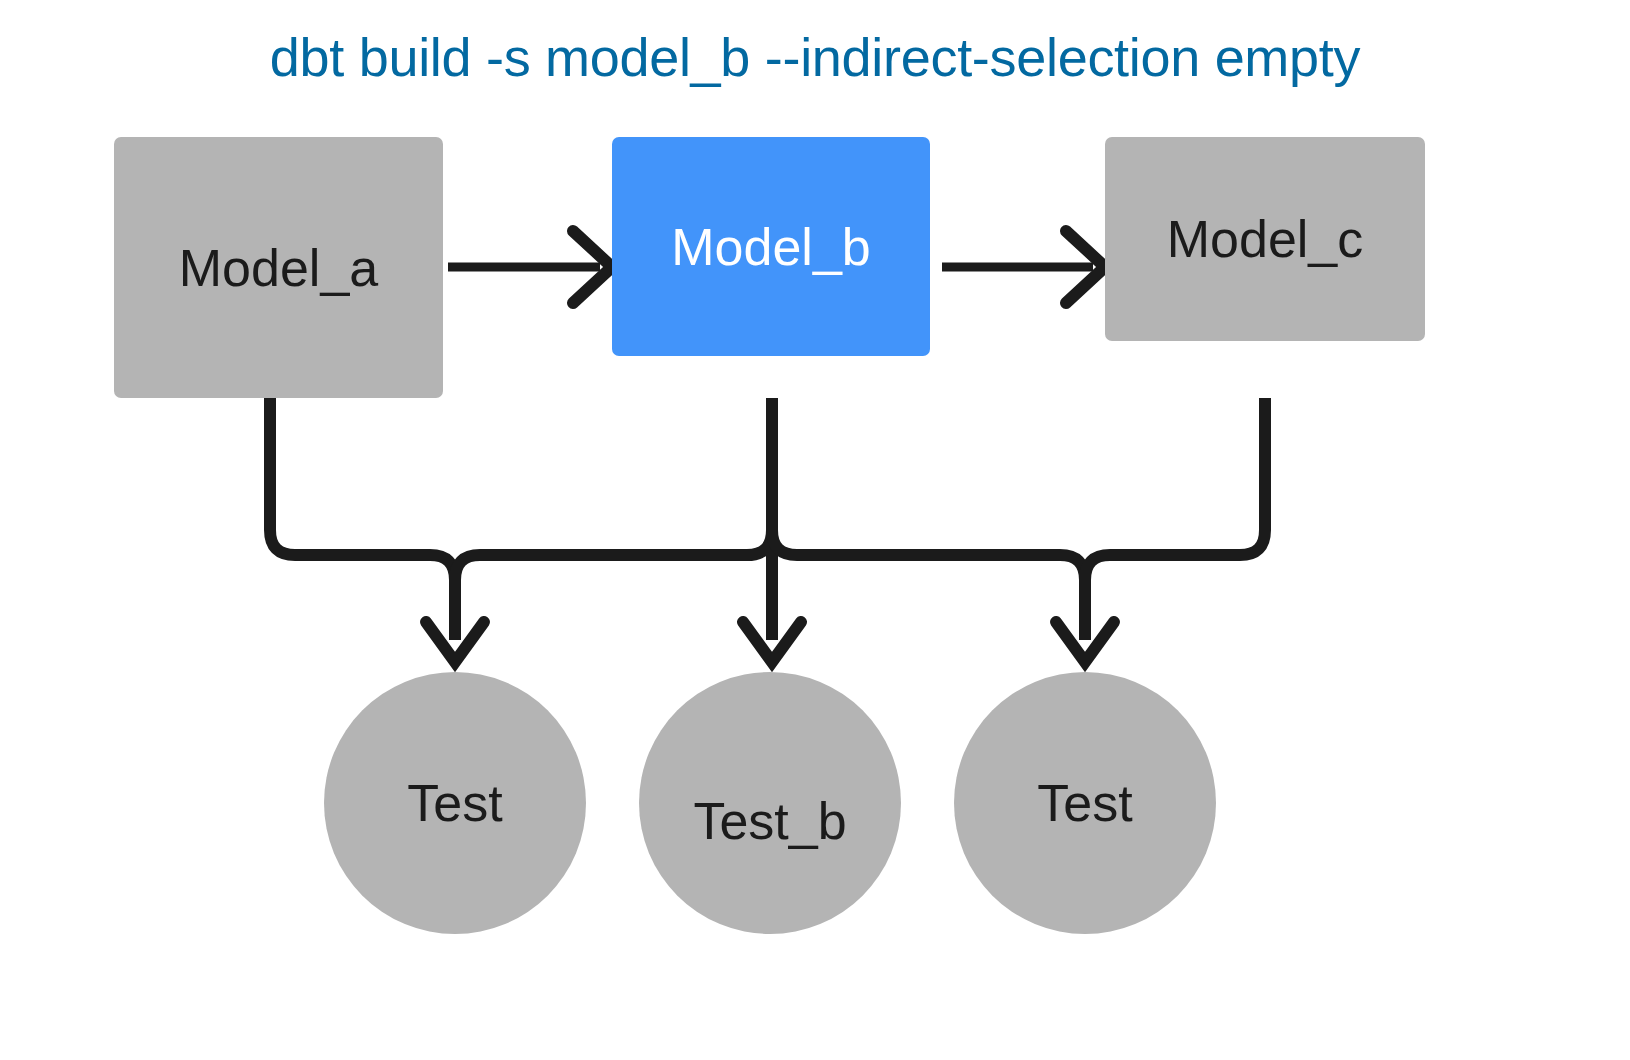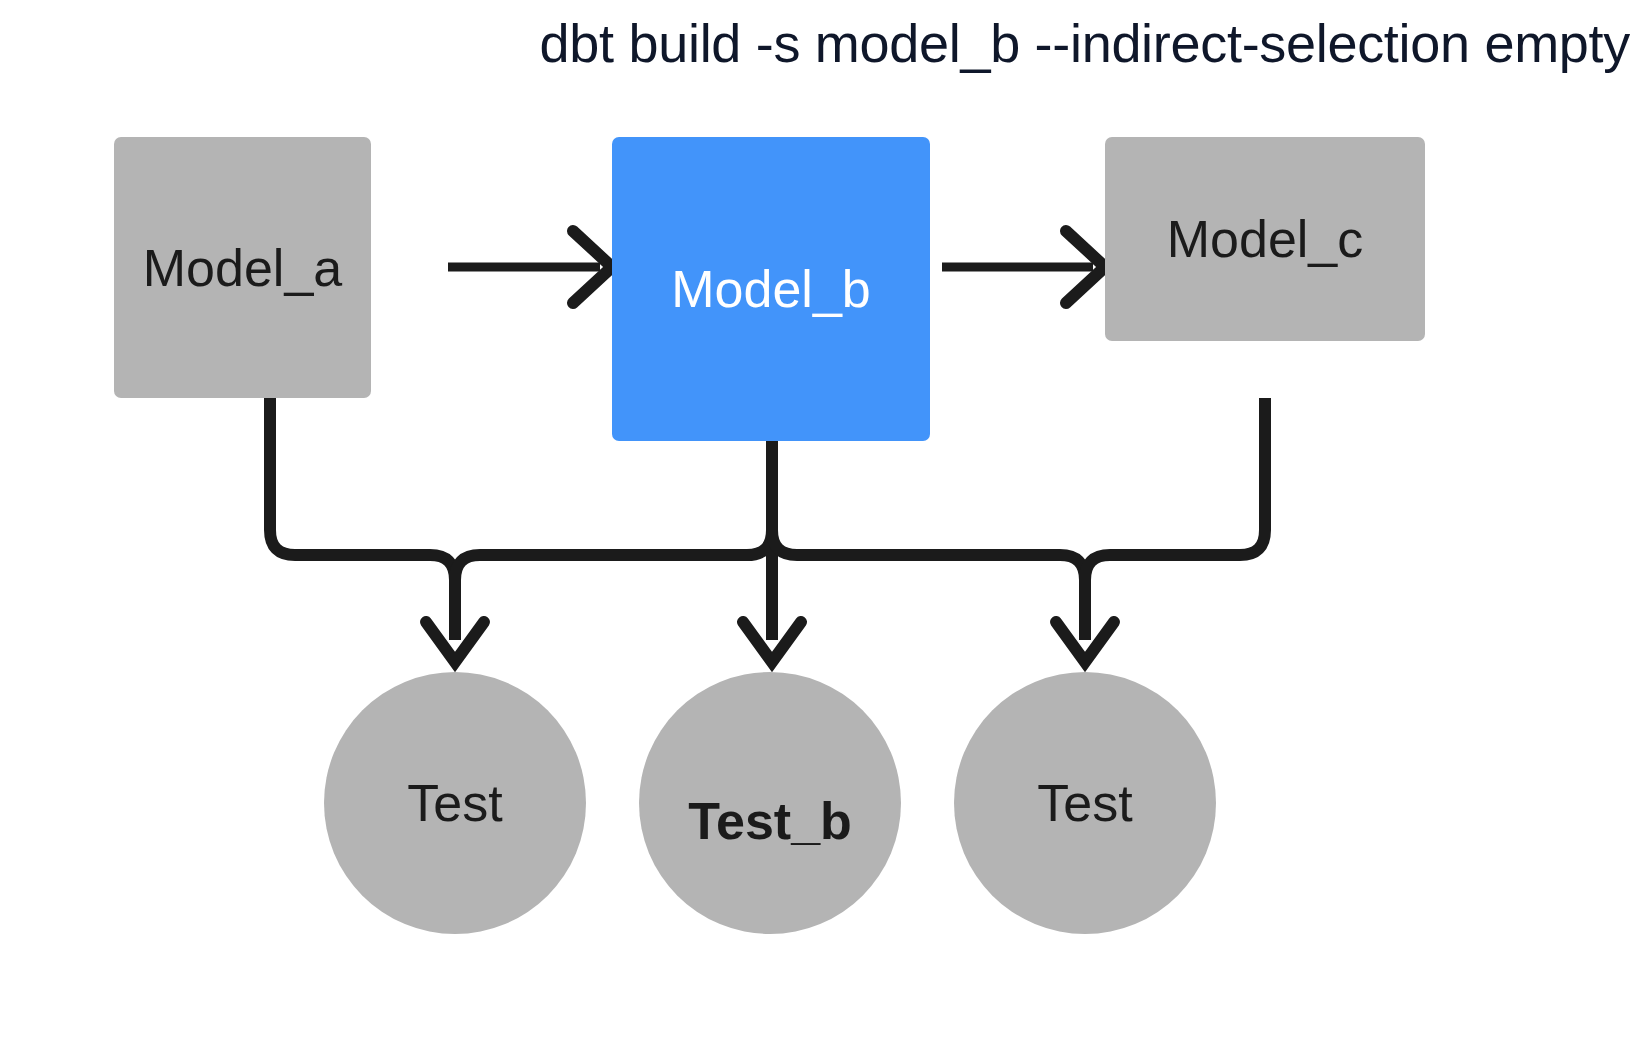--- a/index.html
+++ b/index.html
@@ -20,25 +20,25 @@
   #diagram-svg {
     position: absolute;
     left: 0;
     top: 0;
     width: 1630px;
     height: 1060px;
   }
   .title {
     position: absolute;
     left: 0;
-    top: 12px;
+    top: 26px;
     width: 1630px;
-    text-align: right;
+    text-align: center;
     font-size: 54px;
-    color: #0f172a;
+    color: #0369a1;
     letter-spacing: -0.3px;
     white-space: pre;
     font-family: "Liberation Sans", sans-serif;
   }
   .node-box {
     position: absolute;
     display: flex;
     align-items: center;
     justify-content: center;
     border-radius: 7px;
@@ -59,21 +59,20 @@
   .circle-line {
     line-height: 1.62;
     display: block;
     text-align: center;
   }
   .circle-label-single {
     line-height: 1;
     display: block;
     text-align: center;
     transform: translateY(18px);
-    font-weight: bold;
   }
 </style>
 </head>
 <body>
 
 <div id="canvas">
 
   <div class="title">dbt build -s model_b --indirect-selection empty</div>
 
   <svg id="diagram-svg" viewBox="0 0 1630 1060" xmlns="http://www.w3.org/2000/svg">
@@ -106,25 +105,25 @@
       <path d="M 772,398 L 772,530 Q 772,555 797,555 L 1060,555 Q 1085,555 1085,580 L 1085,640" fill="none" stroke="#1b1b1b" stroke-width="12" stroke-linecap="butt" stroke-linejoin="round"></path>
       <polyline points="1056,622 1085,662 1114,622" fill="none" stroke="#1b1b1b" stroke-width="12" stroke-linecap="round" stroke-linejoin="miter"></polyline>
     </g>
 
     <g>
       <path d="M 1265,398 L 1265,530 Q 1265,555 1240,555 L 1110,555 Q 1085,555 1085,580 L 1085,640" fill="none" stroke="#1b1b1b" stroke-width="12" stroke-linecap="butt" stroke-linejoin="round"></path>
     </g>
 
   </svg>
 
-  <div class="node-box" style="left:114px; top:137px; width:257px; height:261px; background:#b4b4b4; color:#1b1b1b;">
+  <div class="node-box" style="left:114px; top:137px; width:329px; height:261px; background:#b4b4b4; color:#1b1b1b;">
     <span>Model_a</span>
   </div>
 
-  <div class="node-box" style="left:612px; top:137px; width:318px; height:304px; background:#4294fa; color:#ffffff;">
+  <div class="node-box" style="left:612px; top:137px; width:318px; height:219px; background:#4294fa; color:#ffffff;">
     <span>Model_b</span>
   </div>
 
   <div class="node-box" style="left:1105px; top:137px; width:320px; height:204px; background:#b4b4b4; color:#1b1b1b;">
     <span>Model_c</span>
   </div>
 
   <div class="node-circle" style="left:324px; top:672px; width:262px; height:262px; background:#b4b4b4;">
     <span class="circle-line">Test</span>
   </div>

